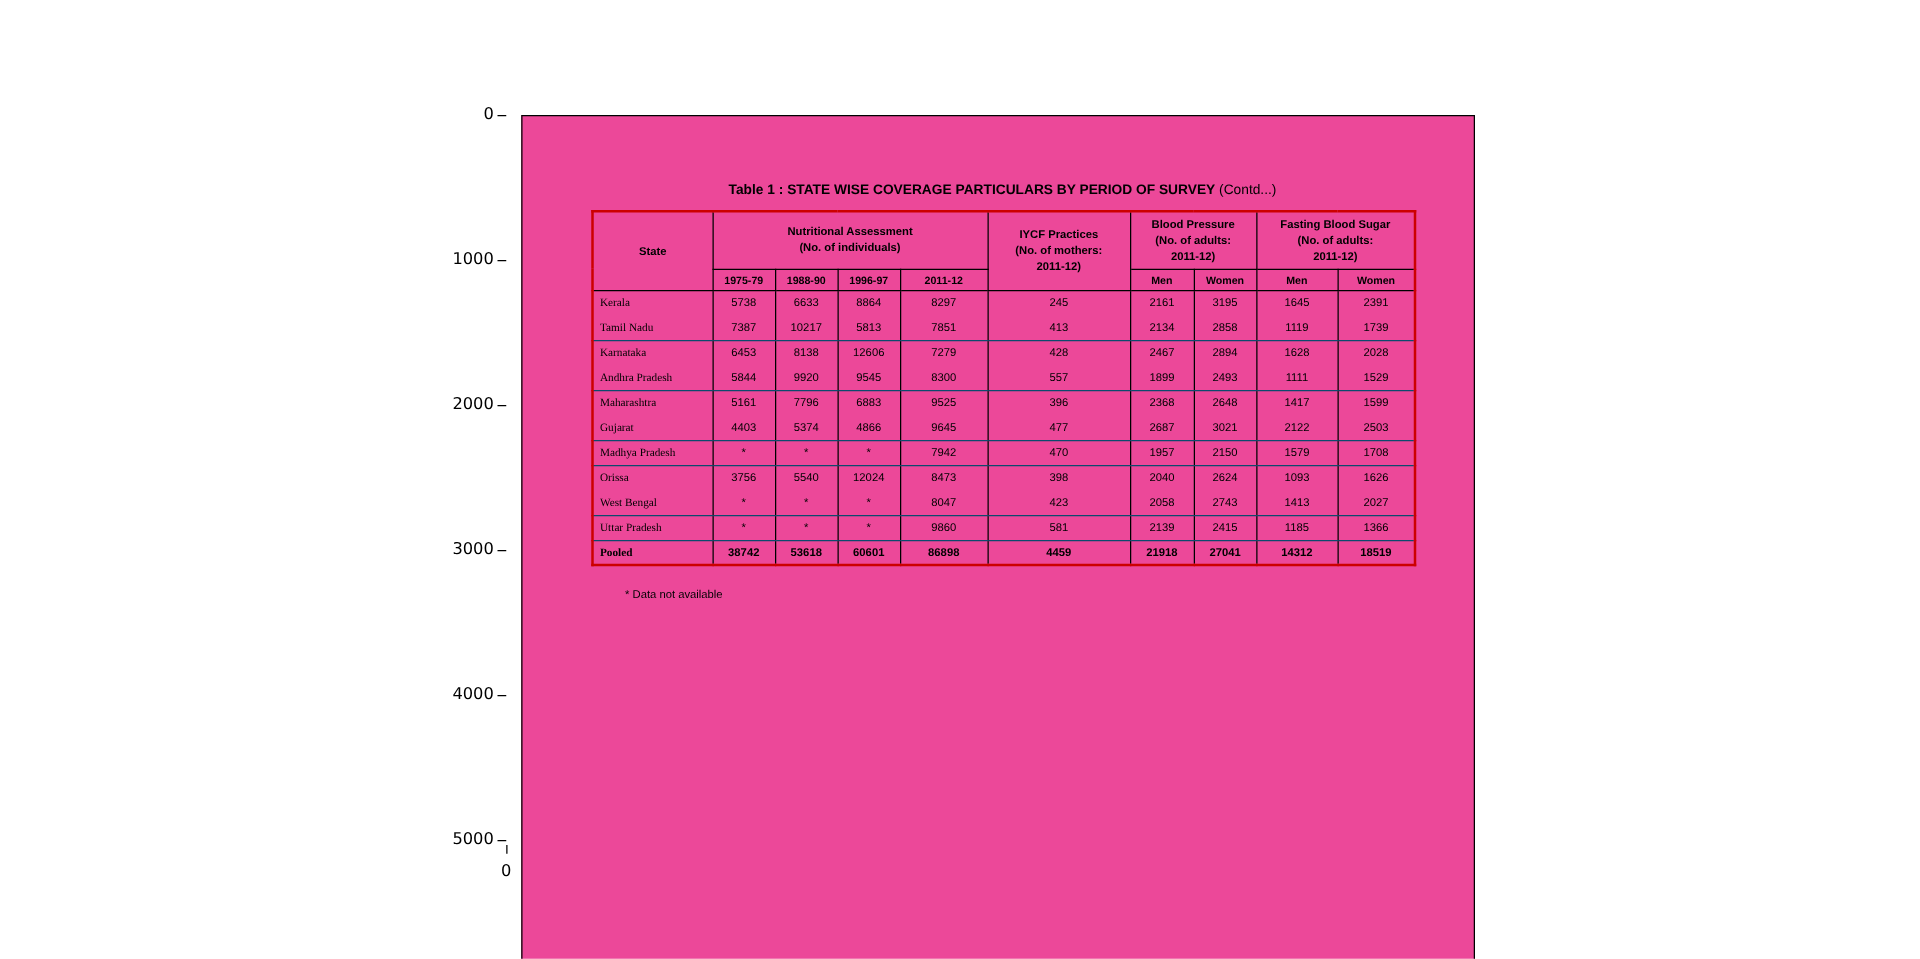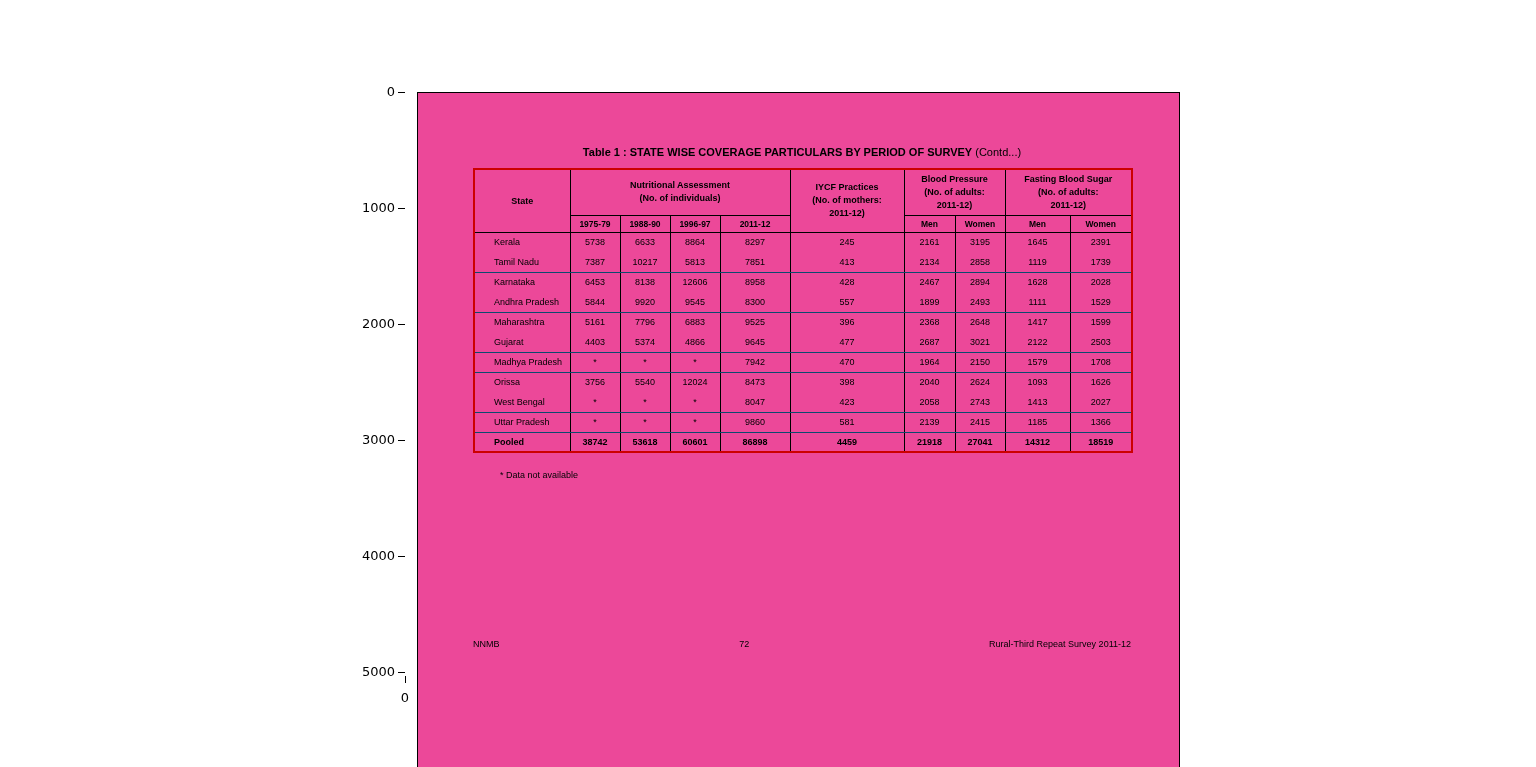--- a/index.html
+++ b/index.html
@@ -18,21 +18,21 @@
   .doc-title { position:absolute; left:55px; top:53px; width:658px; text-align:center; font-size:11px; white-space:nowrap; }
   .doc-title .t-bold { font-weight:bold; }
 
   .doc-table { position:absolute; left:55px; top:75px; width:658px; border-collapse:collapse; table-layout:fixed; border:2px solid #cc0000; font-size:9px; }
   .doc-table th, .doc-table td { border-left:1px solid #000; border-right:1px solid #000; padding:0 2px; vertical-align:middle; }
   .doc-table thead th { font-weight:bold; text-align:center; border-bottom:1px solid #000; }
   .doc-table thead tr.group-row th { height:46px; }
   .doc-table .hline { line-height:1.45; }
   #subheader-row th { height:17px; font-size:8.5px; }
   .doc-table td { text-align:center; height:20px; }
-  .doc-table td.state-cell { text-align:left; padding-left:19px; }
+  .doc-table td.state-cell { text-align:left; padding-left:5px;font-family:Liberation Serif, serif; }
   .doc-table tr.group-end td { border-bottom:1px solid #0c4a6e; }
   .doc-table tr.bold-row td { font-weight:bold; }
 
   .footnote { position:absolute; left:82px; top:377px; font-size:9px; }
   .doc-footer { position:absolute; left:55px; top:546px; width:658px; display:flex; justify-content:space-between; font-size:9px; }
 </style>
 </head>
 <body>
 
 <div class="figure">
@@ -146,21 +146,21 @@
               <td>2134</td>
               <td>2858</td>
               <td>1119</td>
               <td>1739</td>
             </tr>
             <tr>
               <td class="state-cell">Karnataka</td>
               <td>6453</td>
               <td>8138</td>
               <td>12606</td>
-              <td>8958</td>
+              <td>7279</td>
               <td>428</td>
               <td>2467</td>
               <td>2894</td>
               <td>1628</td>
               <td>2028</td>
             </tr>
             <tr class="group-end">
               <td class="state-cell">Andhra Pradesh</td>
               <td>5844</td>
               <td>9920</td>
@@ -196,21 +196,21 @@
               <td>2122</td>
               <td>2503</td>
             </tr>
             <tr class="group-end">
               <td class="state-cell">Madhya Pradesh</td>
               <td>*</td>
               <td>*</td>
               <td>*</td>
               <td>7942</td>
               <td>470</td>
-              <td>1964</td>
+              <td>1957</td>
               <td>2150</td>
               <td>1579</td>
               <td>1708</td>
             </tr>
             <tr>
               <td class="state-cell">Orissa</td>
               <td>3756</td>
               <td>5540</td>
               <td>12024</td>
               <td>8473</td>
@@ -254,21 +254,16 @@
               <td>21918</td>
               <td>27041</td>
               <td>14312</td>
               <td>18519</td>
             </tr>
           </tbody>
       </table>
 
       <div class="footnote">* Data not available</div>
 
-      <div class="doc-footer">
-        <span>NNMB</span>
-        <span>72</span>
-        <span>Rural-Third Repeat Survey 2011-12</span>
-      </div>
 
     </div>
   </div>
 </div>
 
 </body></html>

